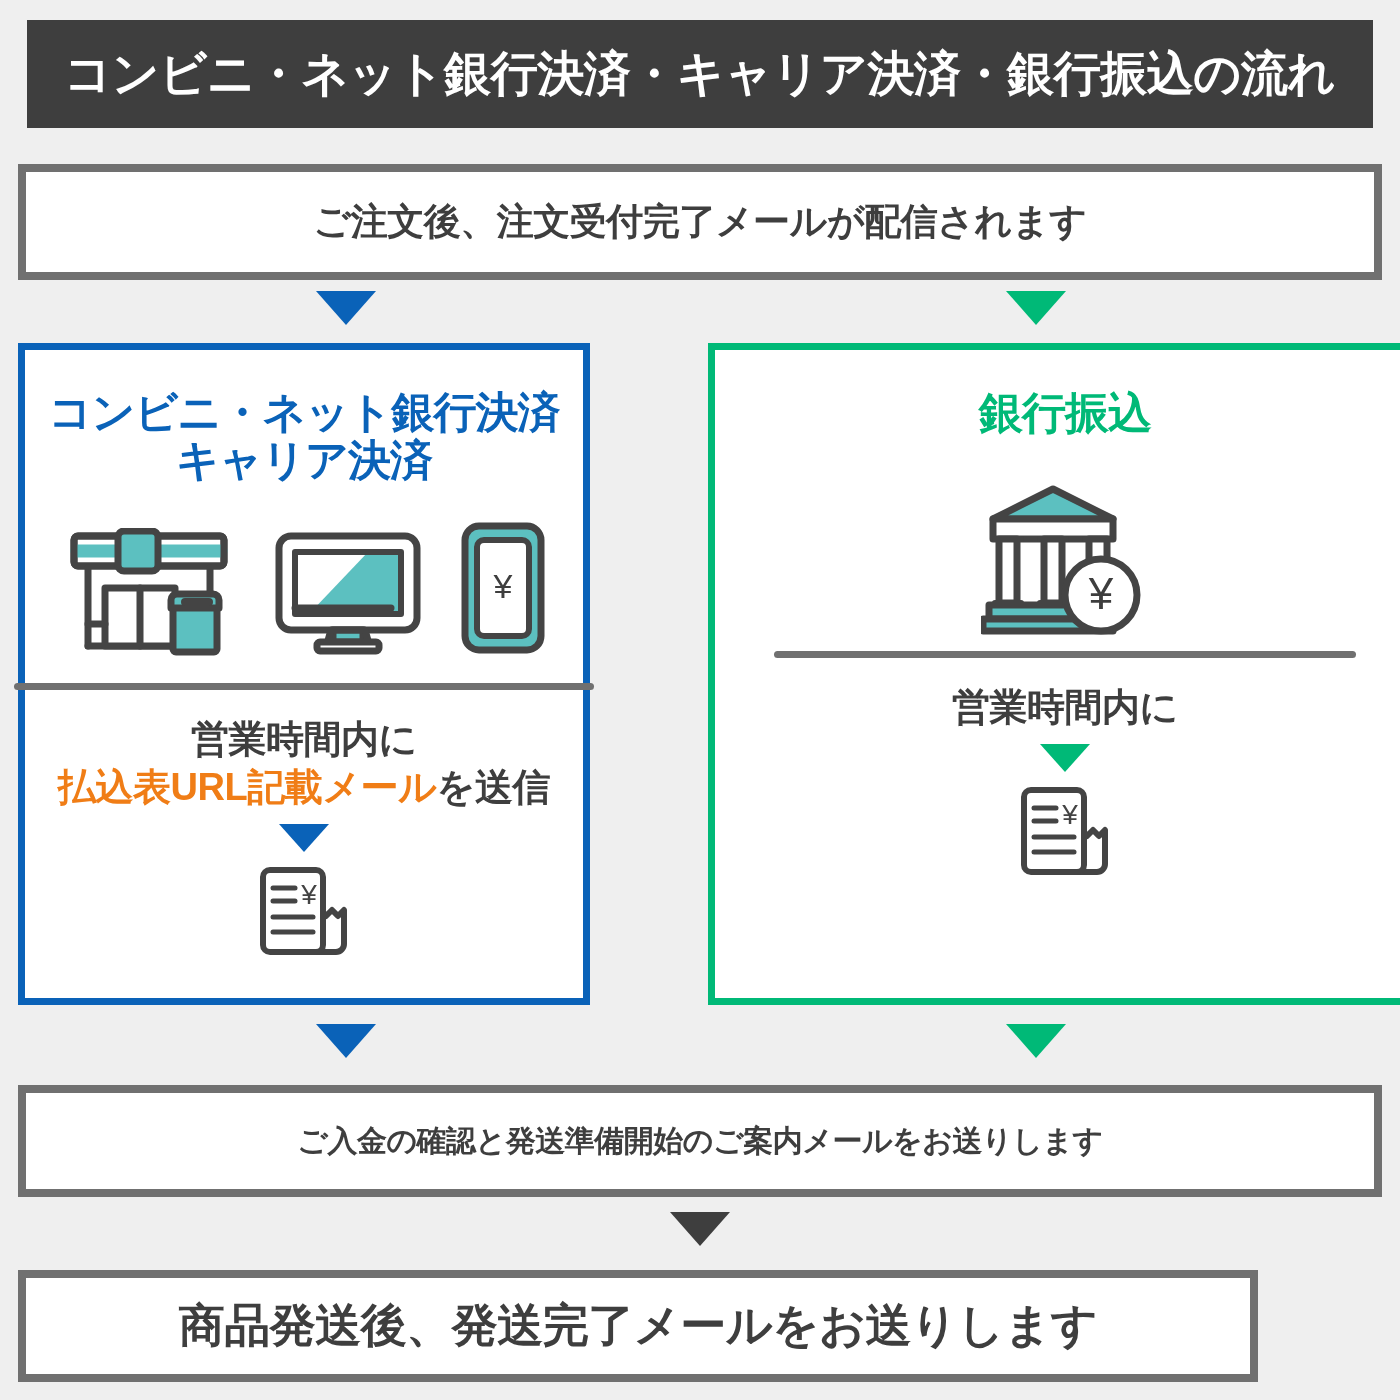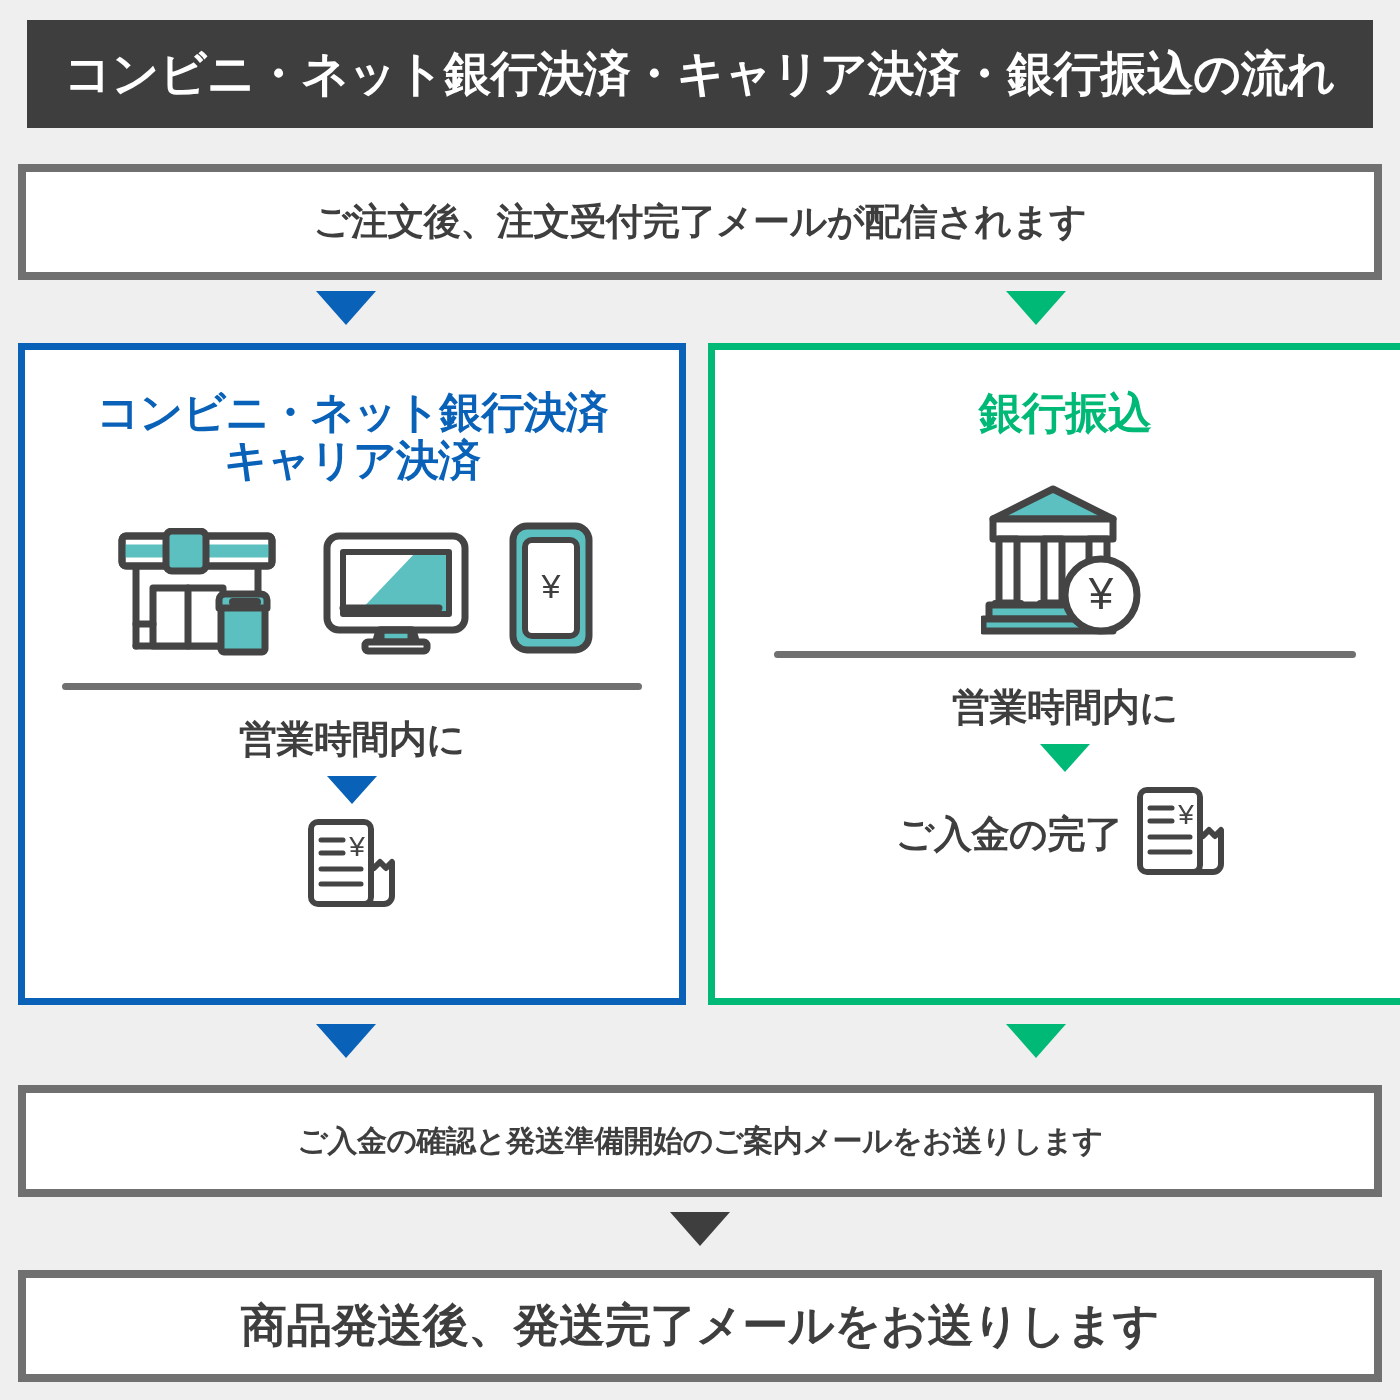--- a/index.html
+++ b/index.html
@@ -49,21 +49,21 @@
   }
   .step-box .step-text {
     color: #3e3e3e;
     font-size: 37px;
     font-weight: 700;
     white-space: nowrap;
     letter-spacing: -0.5px;
   }
   #step-order      { left: 18px; top: 164px;  width: 1364px; height: 116px; }
   #step-confirm    { left: 18px; top: 1085px; width: 1364px; height: 112px; }
-  #step-shipped    { left: 18px; top: 1270px; width: 1364px; height: 112px; }
+  #step-shipped    { left: 18px; top: 1270px; width: 1240px; height: 112px; }
   #step-confirm .step-text { font-size: 30px; text-align: center; }
   #step-shipped .step-text { font-size: 46px; }
 
   
   .tri {
     position: absolute;
     width: 0; height: 0;
     border-left-style: solid;
     border-right-style: solid;
     border-top-style: solid;
@@ -79,21 +79,21 @@
   
   .panel {
     position: absolute;
     top: 343px;
     height: 662px;
     background: #ffffff;
     display: flex;
     flex-direction: column;
     align-items: center;
   }
-  #panel-conveni { left: 18px;  width: 668px; border: 7px solid #0a62b8; }
+  #panel-conveni { left: 18px;  width: 572px; border: 7px solid #0a62b8; }
   #panel-bank    { left: 708px; width: 714px; border: 7px solid #00b977; }
 
   .panel-title {
     margin-top: 38px;
     text-align: center;
     font-size: 43px;
     font-weight: 700;
     line-height: 1.12;
     letter-spacing: -1px;
     white-space: pre-line;
@@ -225,20 +225,21 @@
           <text x="44" y="78" text-anchor="middle" font-family="'Liberation Sans', sans-serif" font-size="34" font-weight="400" fill="#3e3e3e">¥</text>
         </svg>
       </span>
 
     </div>
 
     <div class="divider"></div>
 
     <div class="panel-lines">
       <div>営業時間内に</div>
+      <div><span class="hl">払込表URL記載メール</span><span>を送信</span></div>
     </div>
 
     <div class="tri-inline"></div>
 
     <div class="done-row">
       <span>
         <svg width="106" height="104" viewBox="0 0 106 104">
           <g fill="none" stroke="#444444" stroke-width="6" stroke-linejoin="round" stroke-linecap="round">
             <path d="M70 48 l5 6 l6 -6 l6 6 l6 -6 v34 a8 8 0 0 1 -8 8 h-26" fill="#ffffff"></path>
             <rect x="12" y="8" width="60" height="82" rx="7" fill="#ffffff"></rect>
@@ -279,21 +280,20 @@
 
     <div class="divider"></div>
 
     <div class="panel-lines">
       <div>営業時間内に</div>
     </div>
 
     <div class="tri-inline"></div>
 
     <div class="done-row">
-      <span class="done-text">ご入金の完了</span>
       <span>
         <svg width="106" height="104" viewBox="0 0 106 104">
           <g fill="none" stroke="#444444" stroke-width="6" stroke-linejoin="round" stroke-linecap="round">
             <path d="M70 48 l5 6 l6 -6 l6 6 l6 -6 v34 a8 8 0 0 1 -8 8 h-26" fill="#ffffff"></path>
             <rect x="12" y="8" width="60" height="82" rx="7" fill="#ffffff"></rect>
             <path d="M22 26 H44" stroke-width="5"></path>
             <path d="M22 39 H44" stroke-width="5"></path>
             <path d="M22 55 H62" stroke-width="5"></path>
             <path d="M22 70 H62" stroke-width="5"></path>
           </g>

